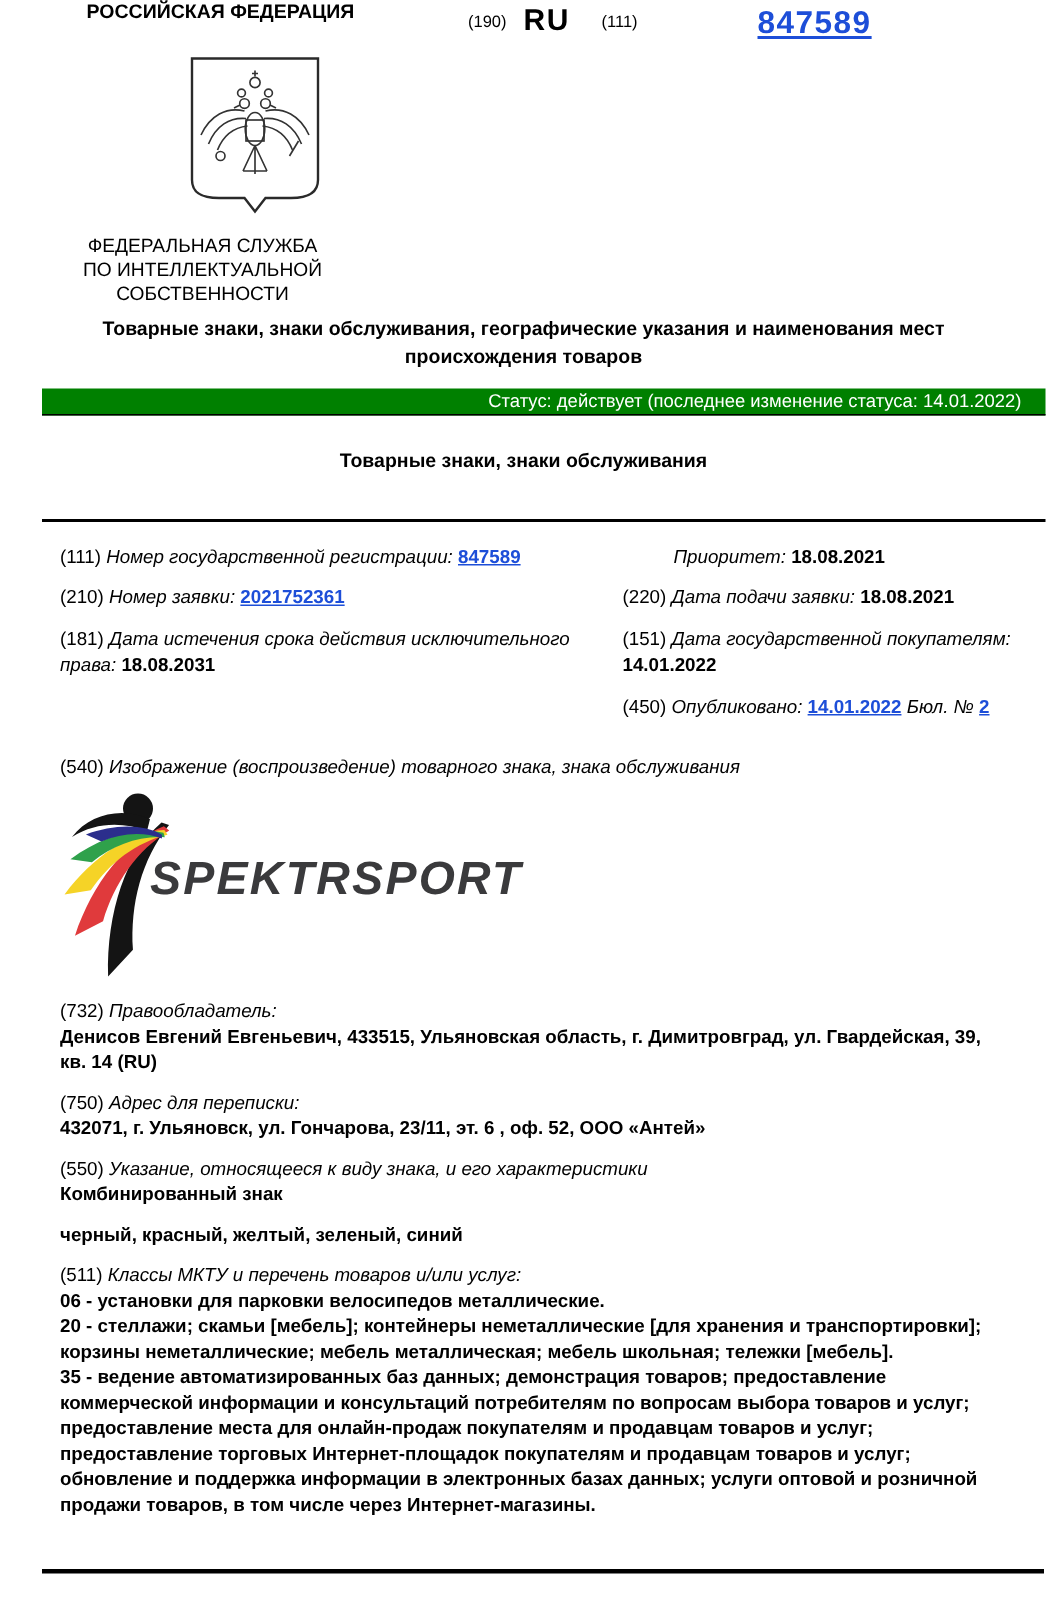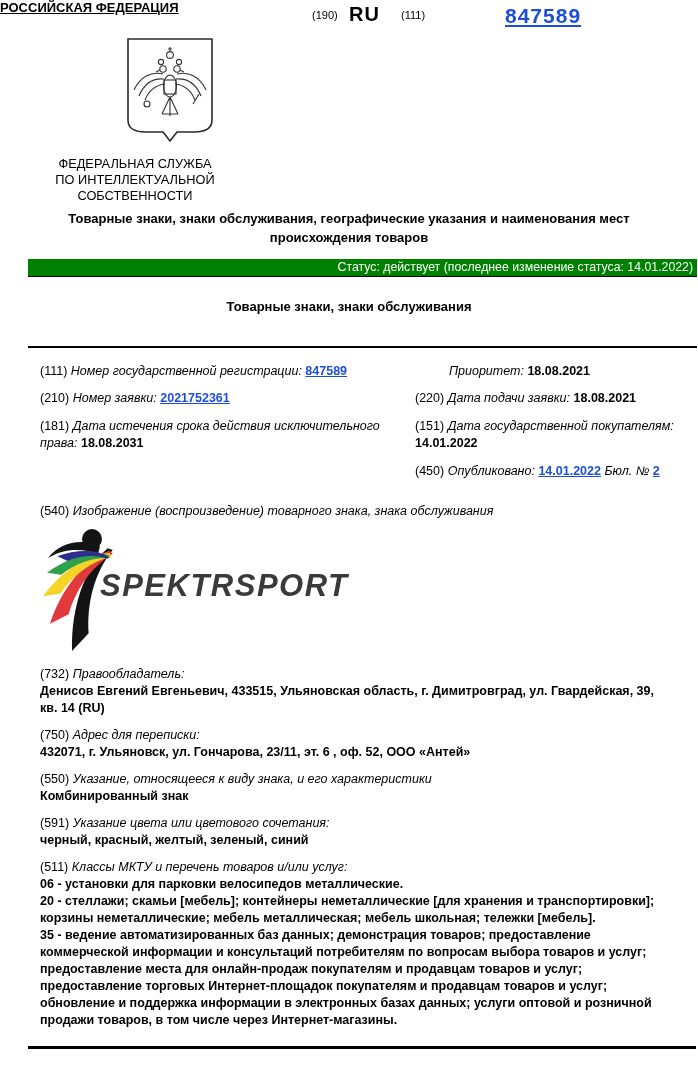--- a/index.html
+++ b/index.html
@@ -5,32 +5,32 @@
   * { margin:0; padding:0; box-sizing:border-box; }
   html,body { background:#fff; }
   body {
     width:698px; height:1065px; position:relative; overflow:hidden;
     font-family:"Liberation Sans", sans-serif; font-size:12.5px; color:#000;
   }
   a.lnk { color:#1d4ed8; font-weight:bold; text-decoration:underline; cursor:pointer; }
 
   
   .hdr { position:relative; height:196px; }
-  .hdr-country { position:absolute; left:0; top:8; width:270px; text-align:left; font-weight:bold; font-size:13px;text-decoration:underline; }
+  .hdr-country { position:absolute; left:12px; top:8; width:270px; text-align:center; font-weight:bold; font-size:13px; }
   .hdr-190 { position:absolute; left:312px; top:9px; font-size:11px; }
   .hdr-ru  { position:absolute; left:349px; top:3px; font-size:20px; font-weight:bold; letter-spacing:1px; }
   .hdr-111 { position:absolute; left:401px; top:9px; font-size:11px; }
   .hdr-regnum { position:absolute; left:505px; top:4px; font-size:21px; letter-spacing:1px; }
   .emblem { position:absolute; left:123px; top:36px; }
   .hdr-agency { position:absolute; left:0; top:156px; width:270px; text-align:center; font-weight:normal; font-size:12.8px; line-height:1.25; }
 
   
   .doc-title { margin:14px 30px 0; text-align:center; font-weight:bold; font-size:13px; line-height:1.45; }
   .status-bar { margin:11px 1px 0 28px; height:18px; border-bottom:1px solid #000;
-                color:#fff; font-size:12.3px; line-height:17px; text-align:right; padding-right:4px; }
+                color:#fff; font-size:12.3px; line-height:17px; text-align:right; padding-right:16px; }
   .section-title { margin-top:22px; text-align:center; font-weight:bold; font-size:13px; }
   .rule  { margin:32px 1px 0 28px; border-top:2px solid #000; }
   .rule-bottom { position:absolute; left:28px; right:2px; top:1046px; height:3px; background:#000; }
 
   
   .fields { display:flex; margin:15px 0 0 40px; }
   .fcol-left  { width:375px; flex:none; }
   .fcol-right { width:265px; flex:none; }
   .field { margin-bottom:10px; line-height:1.4; }
   .field .lbl { font-style:italic; }
@@ -170,21 +170,20 @@
   <div><span class="code">(750)</span> <span class="lbl">Адрес для переписки:</span></div>
   <div class="sec-value">432071, г. Ульяновск, ул. Гончарова, 23/11, эт. 6 , оф. 52, ООО «Антей»</div>
 </div>
 
 <div class="sec">
   <div><span class="code">(550)</span> <span class="lbl">Указание, относящееся к виду знака, и его характеристики</span></div>
   <div class="sec-value">Комбинированный знак</div>
 </div>
 
 <div class="sec">
-  <div><span class="code">(591)</span> <span class="lbl">Указание цвета или цветового сочетания:</span></div>
   <div class="sec-value">черный, красный, желтый, зеленый, синий</div>
 </div>
 
 <div class="sec">
   <div><span class="code">(511)</span> <span class="lbl">Классы МКТУ и перечень товаров и/или услуг:</span></div>
   <div id="mktu-list">
       <div class="sec-value">06 - установки для парковки велосипедов металлические.</div>
       <div class="sec-value">20 - стеллажи; скамьи [мебель]; контейнеры неметаллические [для хранения и транспортировки]; корзины неметаллические; мебель металлическая; мебель школьная; тележки [мебель].</div>
       <div class="sec-value">35 - ведение автоматизированных баз данных; демонстрация товаров; предоставление коммерческой информации и консультаций потребителям по вопросам выбора товаров и услуг; предоставление места для онлайн-продаж покупателям и продавцам товаров и услуг; предоставление торговых Интернет-площадок покупателям и продавцам товаров и услуг; обновление и поддержка информации в электронных базах данных; услуги оптовой и розничной продажи товаров, в том числе через Интернет-магазины.</div>
     </div>

